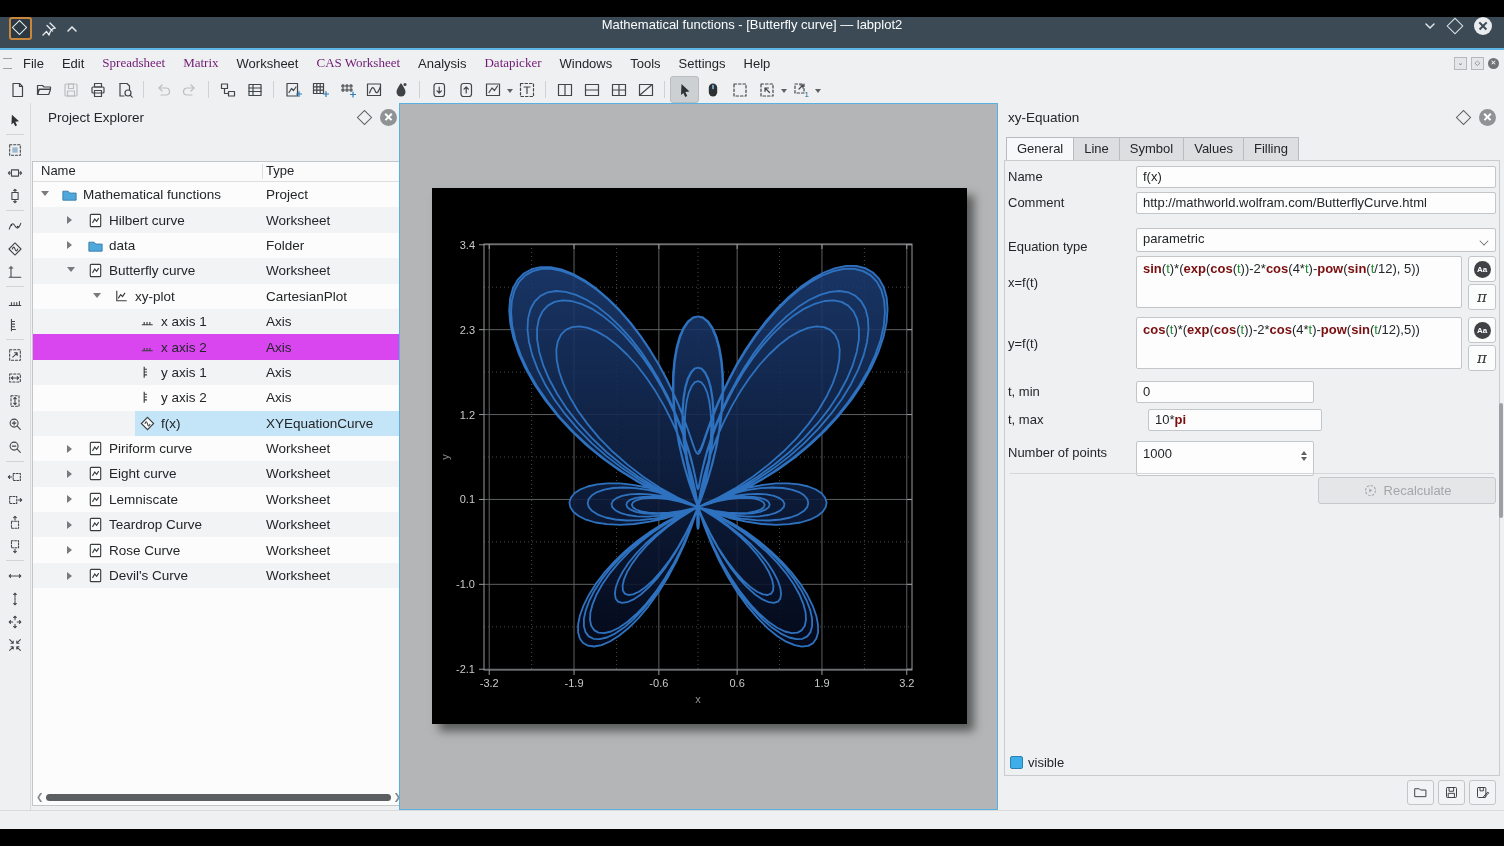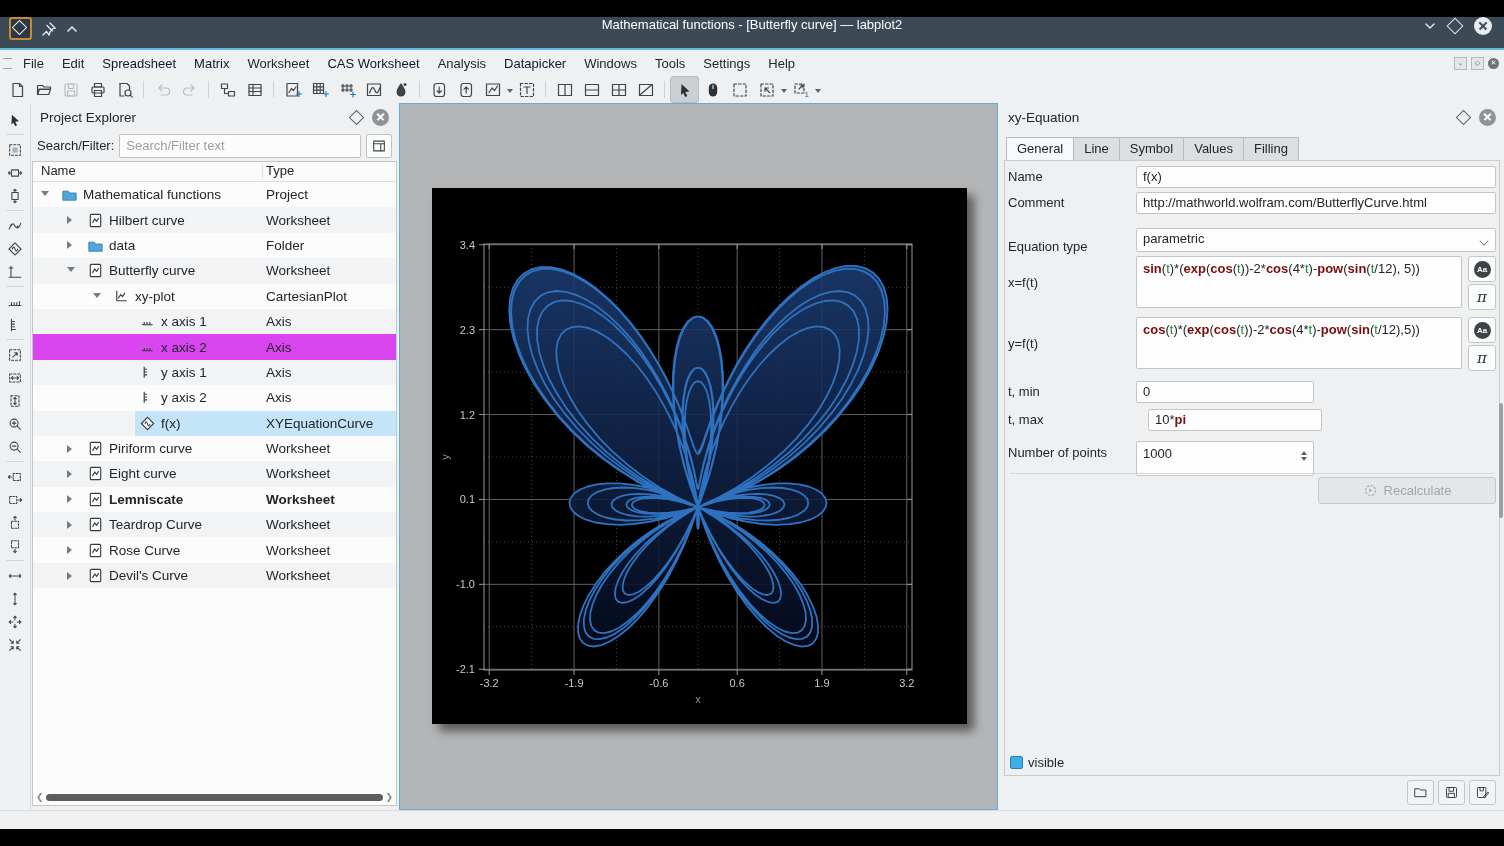--- a/index.html
+++ b/index.html
@@ -18,21 +18,21 @@
   .tb-close{width:18px;height:18px;border-radius:50%;background:#e9edef;position:relative;}
   .tb-close:before,.tb-close:after{content:"";position:absolute;left:4px;top:8px;width:10px;height:1.6px;background:#3b4a55;}
   .tb-close:before{transform:rotate(45deg);} .tb-close:after{transform:rotate(-45deg);}
   .tb-diamond{width:10px;height:10px;border:1.4px solid #dfe4e6;transform:rotate(45deg);}
   .accent{position:absolute;top:48px;left:0;width:100%;height:2px;background:#5fb6e5;}
 
   
   .menubar{position:absolute;top:50px;left:0;width:100%;height:26px;background:#eff0f1;display:flex;align-items:center;}
   .menu-grip{width:9px;height:9px;margin:0 2px 0 3px;border-top:1.5px solid #9da1a4;border-bottom:1.5px solid #9da1a4;}
   .menu-item{padding:4px 9px;color:#232629;}
-  .menu-item.disabled{color:#0f172a;}
+  .menu-item.disabled{color:#701a75;font-family:Liberation Serif, serif;}
   .menu-mini{margin-left:auto;display:flex;gap:4px;padding-right:5px;align-items:center;}
   .mini-box{width:11px;height:11px;border:1px solid #b6b9bb;background:#e4e6e7;display:flex;align-items:center;justify-content:center;font-size:7px;color:#6d7174;}
   .mini-close{width:11px;height:11px;border-radius:50%;background:#6e7274;color:#fff;font-size:7px;display:flex;align-items:center;justify-content:center;}
 
   
   .toolbar{position:absolute;top:76px;left:0;width:100%;height:27px;background:#eff0f1;display:flex;align-items:center;padding-left:3px;}
   .tbtn{width:27px;height:25px;display:flex;align-items:center;justify-content:center;border-radius:3px;flex:none;}
   .tbtn.active{background:#ccd0d2;border:1px solid #b9bdbf;}
   .tsep{width:1px;height:17px;background:#cfd2d3;margin:0 5px;flex:none;}
   svg.ic{stroke:#41464a;fill:none;stroke-width:1.2;stroke-linecap:round;stroke-linejoin:round;}
@@ -40,21 +40,21 @@
   svg.ic .acc{stroke:#2e7dbb;}
   .caret{width:0;height:0;border:3px solid transparent;border-top:4px solid #5d6164;margin-left:1px;margin-top:6px;flex:none;}
 
   
   .main{position:absolute;top:103px;left:0;width:100%;height:707px;background:#eff0f1;}
   .toolstrip{position:absolute;left:0;top:0;width:30px;height:100%;background:#eff0f1;border-right:1px solid #d8dadb;display:flex;flex-direction:column;align-items:center;padding-top:5px;}
   .sbtn{width:24px;height:23px;display:flex;align-items:center;justify-content:center;flex:none;}
   .ssep{width:18px;height:1px;background:#d2d5d6;margin:3px 0;flex:none;}
 
   
-  .explorer{position:absolute;left:32px;top:0;width:365px;height:100%;}
+  .explorer{position:absolute;left:32px;top:0;width:365px;height:100%;padding-left:8px;}
   .panel-head{height:28px;display:flex;align-items:center;padding:0 8px;font-size:13.5px;color:#232629;}
   .ph-icons{margin-left:auto;display:flex;align-items:center;gap:10px;}
   .ph-diamond{width:9px;height:9px;border:1.4px solid #5f6366;transform:rotate(45deg);}
   .ph-close{width:17px;height:17px;border-radius:50%;background:#8f9395;position:relative;}
   .ph-close:before,.ph-close:after{content:"";position:absolute;left:4px;top:7.5px;width:9px;height:1.6px;background:#fff;}
   .ph-close:before{transform:rotate(45deg);} .ph-close:after{transform:rotate(-45deg);}
   .search-row{height:29px;display:flex;align-items:center;gap:5px;padding:0 5px;}
   .search-label{white-space:nowrap;}
   .search-input{flex:1;height:22px;background:#fcfcfc;border:1px solid #bfc3c5;border-radius:2px;padding:0 6px;font:inherit;color:#232629;}
   .search-input::placeholder{color:#9ba0a3;}
@@ -476,30 +476,20 @@
       </div>
 
     <div class="explorer">
       <div class="panel-head">
         <span>Project Explorer</span>
         <span class="ph-icons">
           <span class="ph-diamond"></span>
           <span class="ph-close"></span>
         </span>
       </div>
-      <div class="search-row">
-        <span class="search-label">Search/Filter:</span>
-        <input class="search-input" placeholder="Search/Filter text" style="">
-        <span class="filter-btn">
-          <svg class="ic" width="16" height="16" viewBox="0 0 18 18">
-              <rect x="3" y="3.5" width="12" height="11"></rect>
-              <path d="M3 6.5h12M11 6.5v8"></path>
-            </svg>
-        </span>
-      </div>
       <div class="tree-wrap">
         <div class="tree-header">
           <span class="c1">Name</span>
           <span class="cdiv"></span>
           <span class="c2">Type</span>
         </div>
         <div id="tree-rows">
             <div class="trow" style="background: rgb(252, 252, 252);">
               <span class="tri-d" style="left:8px"></span>
               <span class="titem" style="left:28px">
@@ -615,21 +605,21 @@
               <span class="tri-r" style="left:34px"></span>
               <span class="titem" style="left:54px">
                 <svg width="17" height="17" viewBox="0 0 18 18">
                   <rect x="3.5" y="2.5" width="11" height="13" rx="1" fill="#fdfdfd" stroke="#3a3d3f" stroke-width="1.2"></rect>
                   <path d="M5.8 11.5l2.4-4 2 2.4 2.2-3.4" fill="none" stroke="#3a3d3f" stroke-width="1.2"></path>
                 </svg>
                 <span>Eight curve</span>
               </span>
               <span class="cell-type">Worksheet</span>
             </div>
-            <div class="trow" style="background: rgb(252, 252, 252); font-weight: bold;">
+            <div class="trow" style="background: rgb(252, 252, 252);">
               <span class="tri-r" style="left:34px"></span>
               <span class="titem" style="left:54px">
                 <svg width="17" height="17" viewBox="0 0 18 18">
                   <rect x="3.5" y="2.5" width="11" height="13" rx="1" fill="#fdfdfd" stroke="#3a3d3f" stroke-width="1.2"></rect>
                   <path d="M5.8 11.5l2.4-4 2 2.4 2.2-3.4" fill="none" stroke="#3a3d3f" stroke-width="1.2"></path>
                 </svg>
                 <span>Lemniscate</span>
               </span>
               <span class="cell-type">Worksheet</span>
             </div>

